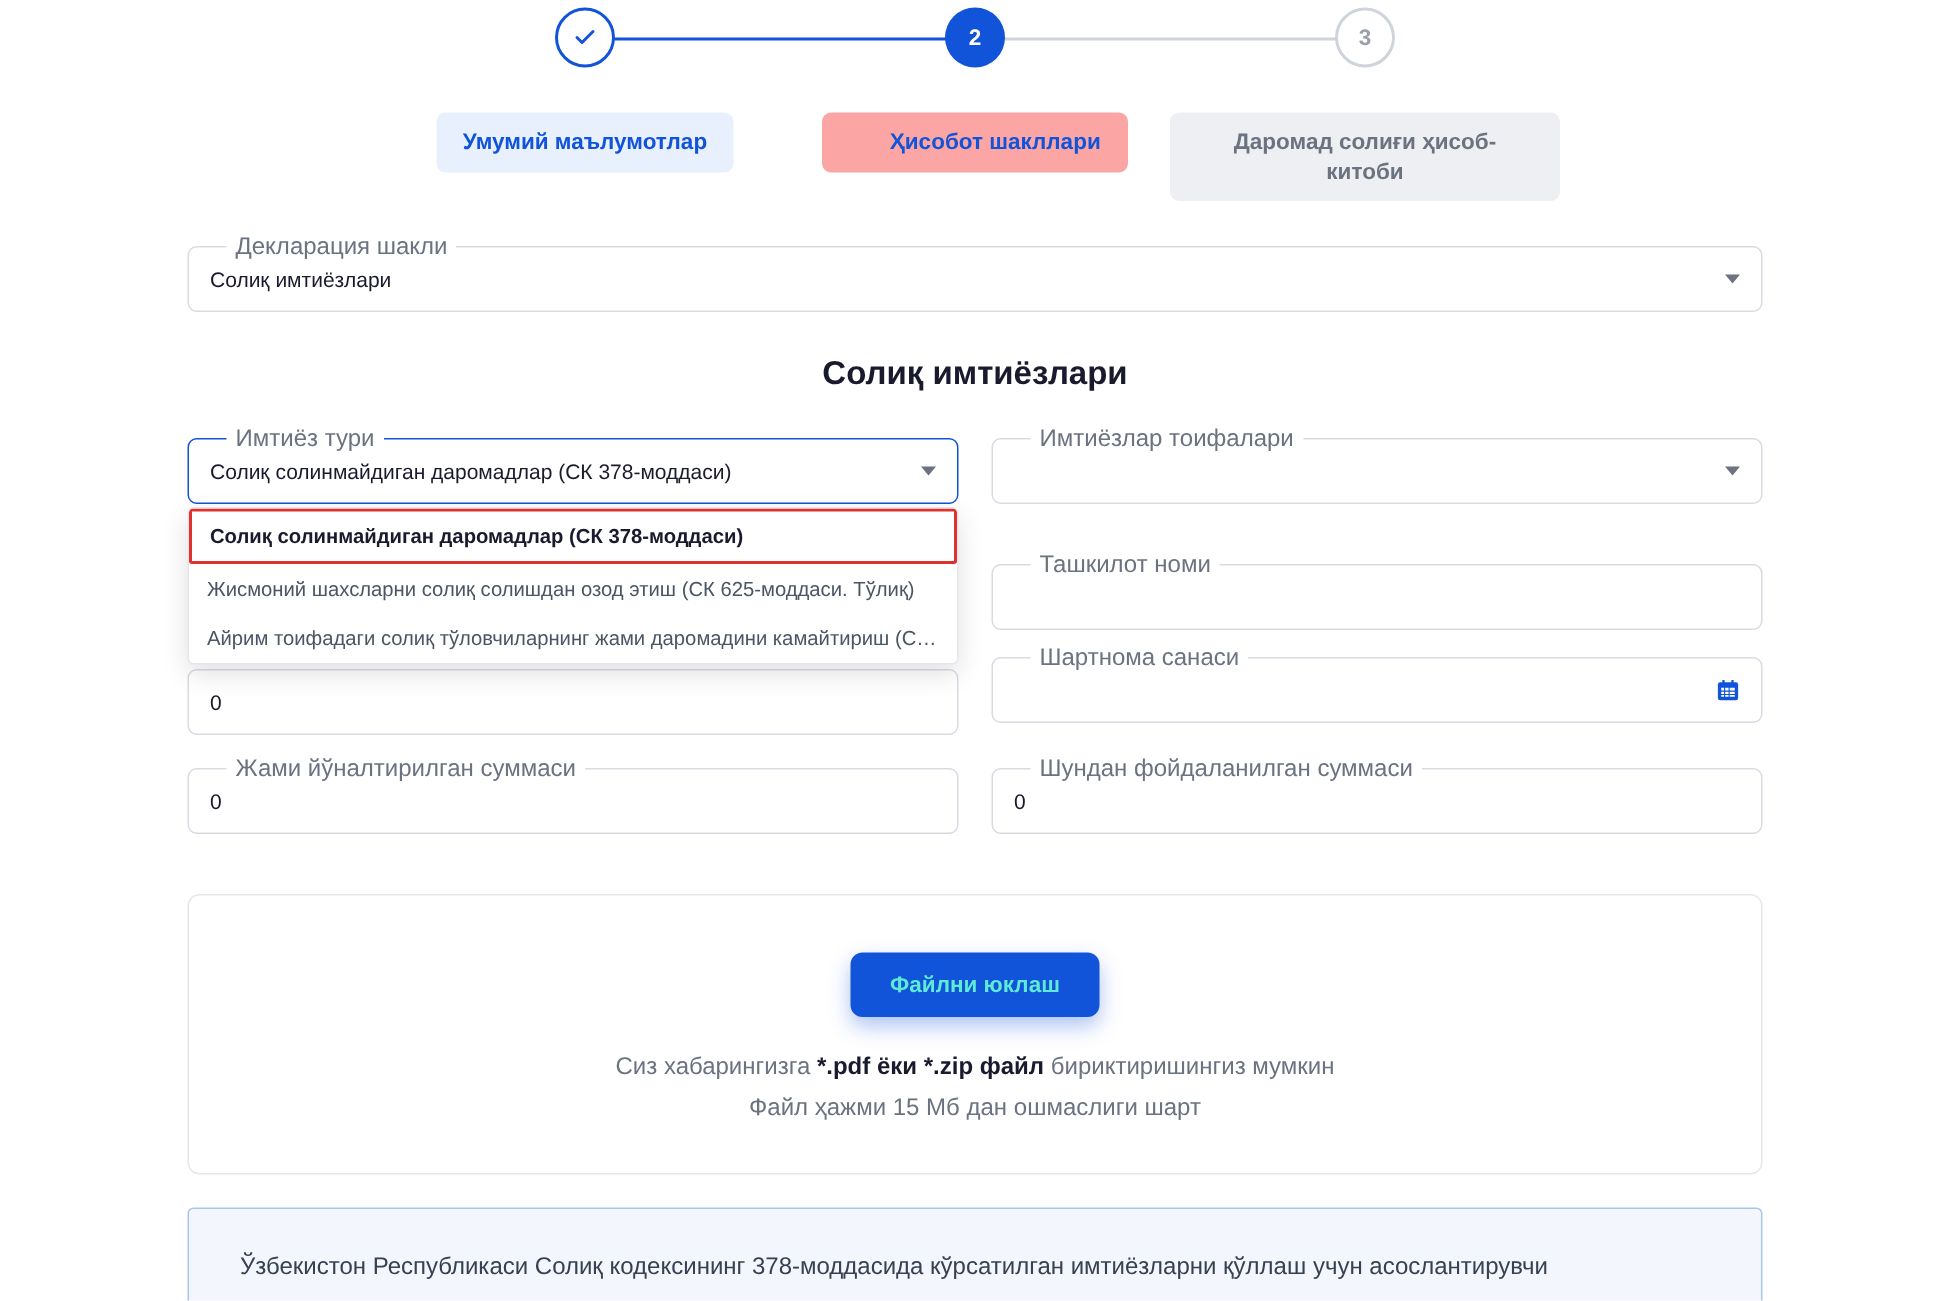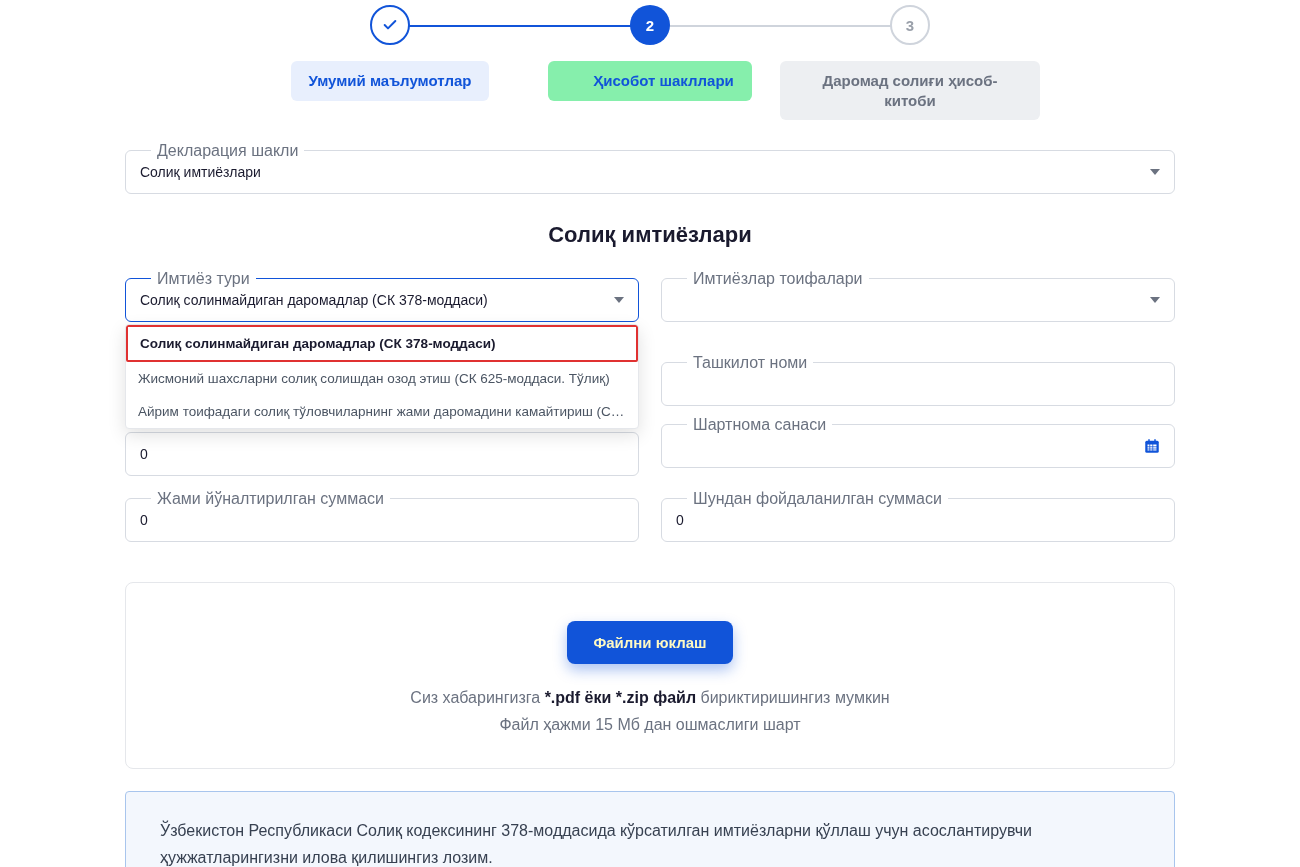--- a/index.html
+++ b/index.html
@@ -4,41 +4,41 @@
 <style>
 * { box-sizing: border-box; margin: 0; padding: 0; }
 body { font-family: -apple-system, BlinkMacSystemFont, "Segoe UI", Arial, sans-serif; background: #fff; width: 1300px; height: 867px; overflow: hidden; color: #1a1a2e; }
 .container { width: 1050px; margin: 0 auto; padding-top: 5px; }
 .stepper { display: flex; justify-content: center; align-items: flex-start; gap: 0; margin-bottom: 30px; }
 .step { display: flex; flex-direction: column; align-items: center; width: 260px; position: relative; }
 .step-circle { width: 40px; height: 40px; border-radius: 50%; display: flex; align-items: center; justify-content: center; font-weight: 600; font-size: 15px; z-index: 2; background: #fff; }
 .step-circle.done { border: 2px solid #1154d9; color: #1154d9; }
 .step-circle.active { background: #1154d9; color: #fff; }
 .step-circle.inactive { border: 2px solid #cfd4dc; color: #9aa0aa; }
-.step-label-box { margin-top: 16px; padding: 10px 18px; border-radius: 6px; text-align: center; font-size: 15px; font-weight: 600; min-width: 190px; line-height: 1.3; }
+.step-label-box { margin-top: 30px; padding: 10px 18px; border-radius: 6px; text-align: center; font-size: 15px; font-weight: 600; min-width: 190px; line-height: 1.3; }
 .step-label-box.done { background: #e8effd; color: #1154d9; }
-.step-label-box.active { background: #86efac; color: #1154d9; padding-left: 45px; }
+.step-label-box.active { background: #fca5a5; color: #1154d9; padding-left: 45px; }
 .step-label-box.inactive { background: #edeff2; color: #6b7280; }
 .step-line { position: absolute; top: 20px; height: 2px; width: 260px; z-index: 1; }
 .step-line.blue { background: #1154d9; left: 50%; }
 .step-line.gray { background: #cfd4dc; left: 50%; }
 .field-wrap { position: relative; margin-bottom: 18px; }
 .field-label { position: absolute; top: -8px; left: 26px; background: #fff; padding: 0 6px; font-size: 16px; color: #6b7280; }
 .field-input { width: 100%; height: 44px; border: 1px solid #d7dbe2; border-radius: 6px; padding: 0 14px; font-size: 14px; color: #1a1a2e; background: #fff; }
 .field-input.select { display: flex; align-items: center; justify-content: space-between; cursor: pointer; }
 .field-input.open { border-color: #1154d9; }
 .chevron { width: 0; height: 0; border-left: 5px solid transparent; border-right: 5px solid transparent; border-top: 6px solid #6b7280; }
 .section-title { text-align: center; font-size: 22px; font-weight: 700; color: #1a1a2e; margin: 28px 0 30px; }
 .grid-two { display: grid; grid-template-columns: 1fr 1fr; gap: 22px; }
 .dropdown-panel { position: absolute; top: 46px; left: 0; right: 0; background: #fff; border: 1px solid #e5e7eb; border-radius: 4px; box-shadow: 0 6px 18px rgba(0,0,0,0.12); z-index: 10; overflow: hidden; }
 .dropdown-item { padding: 9px 12px; font-size: 13.5px; color: #4b5563; cursor: pointer; white-space: nowrap; overflow: hidden; text-overflow: ellipsis; }
 .dropdown-item.highlighted { border: 2px solid #e03131; font-weight: 700; color: #1a1a2e; border-radius: 2px; }
 .calendar-icon { position: absolute; right: 14px; top: 50%; transform: translateY(-50%); width: 18px; height: 18px; }
 .upload-box { border: 1px solid #e5e7eb; border-radius: 8px; padding: 38px 20px 30px; text-align: center; margin-top: 10px; }
-.upload-btn { background: #1154d9; color: #fef9c3; border: none; border-radius: 8px; padding: 13px 26px; font-size: 15px; font-weight: 600; cursor: pointer; box-shadow: 0 6px 14px rgba(17,84,217,0.35); }
+.upload-btn { background: #1154d9; color: #5eead4; border: none; border-radius: 8px; padding: 13px 26px; font-size: 15px; font-weight: 600; cursor: pointer; box-shadow: 0 6px 14px rgba(17,84,217,0.35); }
 .upload-hint { margin-top: 20px; font-size: 16px; color: #6b7280; line-height: 1.7; }
 .upload-hint b { color: #1a1a2e; font-weight: 600; }
 .note-box { margin-top: 22px; border: 1px solid #a8c5ed; background: #f3f7fd; border-radius: 4px; padding: 26px 34px 18px; max-width: 1050px; }
 .note-title { font-size: 20px; font-weight: 700; color: #1a1a2e; margin-bottom: 12px; }
 .note-text { font-size: 16px; color: #374151; line-height: 1.65; }
 .checkmark { width: 16px; height: 16px; }
 </style>
 </head>
 <body>
 

